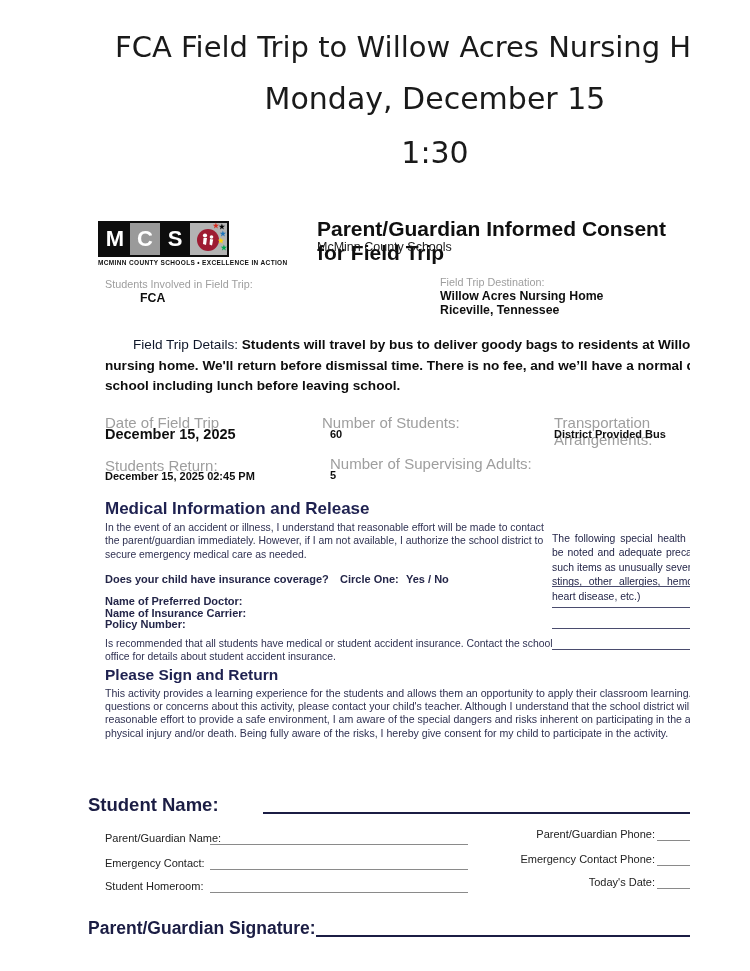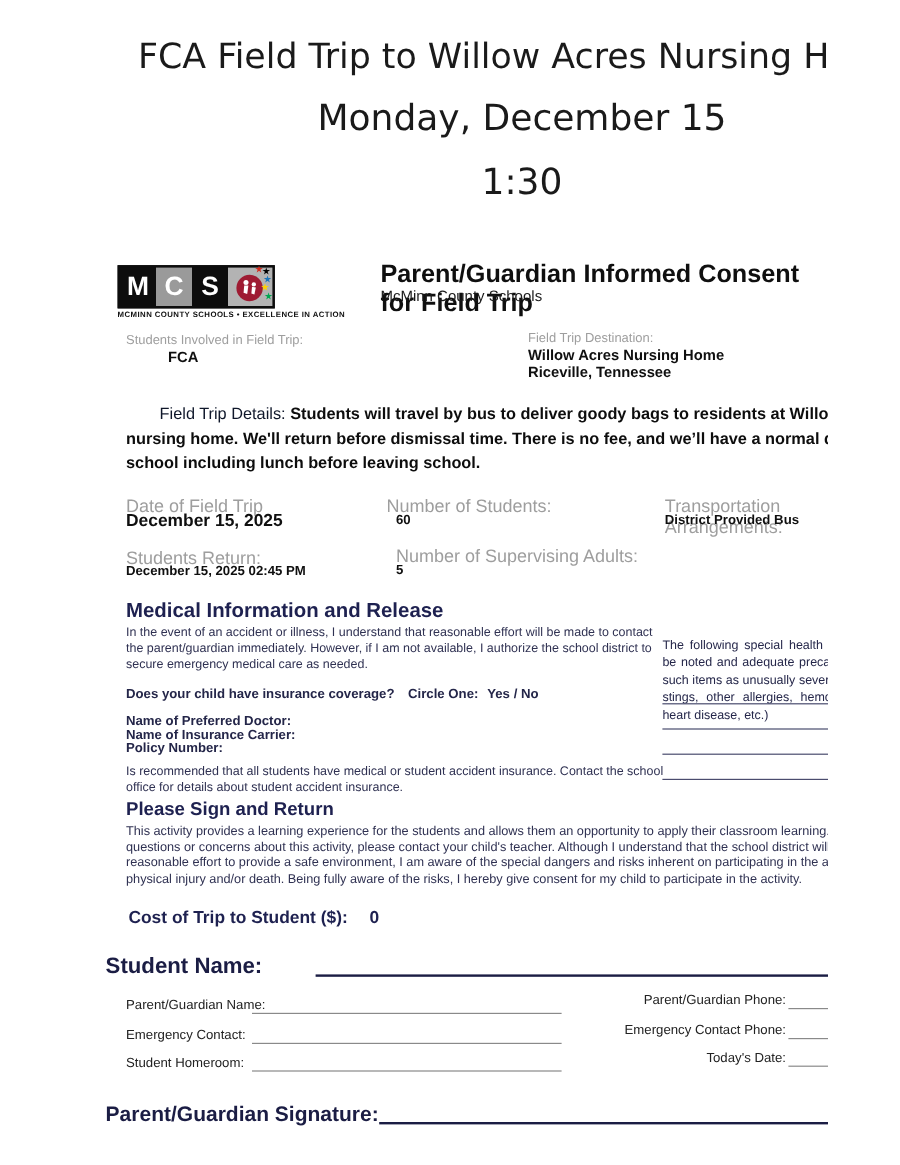--- a/index.html
+++ b/index.html
@@ -136,24 +136,20 @@
 
   <div class="bold-row" style="left:45px; top:595px;">Name of Preferred Doctor:</div>
   <div class="bold-row" style="left:45px; top:607px;">Name of Insurance Carrier:</div>
   <div class="bold-row" style="left:45px; top:618px;">Policy Number:</div>
 
   <div class="body-text" style="left:45px; top:637px; width:455px;">Is recommended that all students have medical or student accident insurance. Contact the school office for details about student accident insurance.</div>
 
   <div class="sec-heading" style="left:45px; top:666px; font-size:15.5px;">Please Sign and Return</div>
   <div class="body-text" style="left:45px; top:687px; width:668px; font-size:10.6px; line-height:13.2px;">This activity provides a learning experience for the students and allows them an opportunity to apply their classroom learning. If you have any questions or concerns about this activity, please contact your child's teacher. Although I understand that the school district will make reasonable effort to provide a safe environment, I am aware of the special dangers and risks inherent on participating in the activity, including physical injury and/or death. Being fully aware of the risks, I hereby give consent for my child to participate in the activity.</div>
 
-  <div class="bold-row" style="left:47px; top:757px; font-size:14.5px; color:#1e2150;">
-    <span>Cost of Trip to Student ($):</span>
-    <span style="margin-left:14px;">0</span>
-  </div>
 
   <div class="name-row" style="left:28px; top:794px; width:663px;gap:44px;">
     <span class="cap" style="font-size:18.5px;">Student Name:</span>
     <span class="fill"></span>
   </div>
 
   <div class="field-label" style="left:45px; top:832px;">Parent/Guardian Name:</div>
   <div class="field-line" style="left:150px; top:844px; width:258px;"></div>
 
   <div class="field-label" style="left:45px; top:857px;">Emergency Contact:</div>

